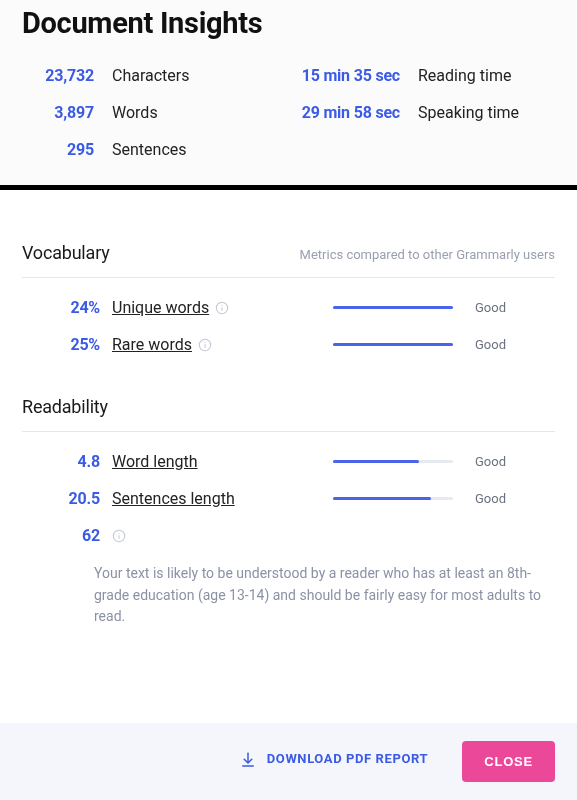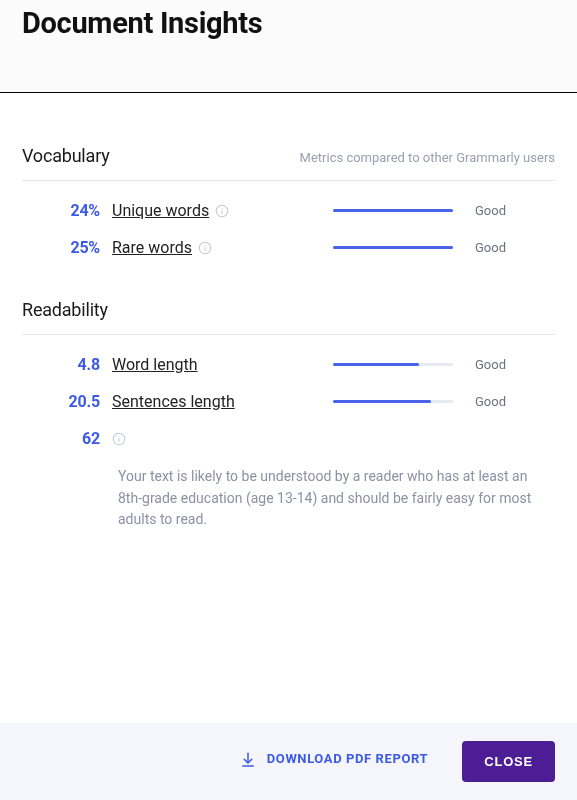--- a/index.html
+++ b/index.html
@@ -17,21 +17,21 @@
     }
     .container {
       display: flex;
       flex-direction: column;
       height: 100%;
     }
 
     
     .top-section {
       padding: 6px 22px 26px 22px;
-      border-bottom: 1px solid #000000;
+      border-bottom: 5px solid #000000;
       background: #fbfbfb;
     }
     .page-title {
       font-size: 29px;
       font-weight: 700;
       color: #111;
       margin-bottom: 26px;
       letter-spacing: -0.3px;
     }
     .insights-grid {
@@ -138,21 +138,21 @@
     }
 
     
     .section-block {
       margin-bottom: 42px;
     }
     .readability-desc {
       color: #8b92a6;
       font-size: 14px;
       line-height: 1.55;
-      margin-left: 96px;
+      margin-left: 72px;
       margin-top: 6px;
       padding-right: 8px;
     }
 
     
     .footer {
       background: #f4f6fb;
       padding: 18px 22px;
       display: flex;
       justify-content: flex-end;
@@ -168,39 +168,55 @@
       align-items: flex-start;
       gap: 10px;
       cursor: pointer;
     }
     .download-link svg {
       width: 18px;
       height: 18px;
       stroke: #3b5be4;
     }
     .close-btn {
-      background: #4c1d95;
+      background: #ec4899;
       color: #fff;
       font-weight: 700;
       font-size: 13px;
       letter-spacing: 0.8px;
       border: none;
       padding: 13px 22px;
       border-radius: 4px;
       cursor: pointer;
     }
   </style>
 </head>
 <body>
 
 <div class="container">
 
   <div class="top-section">
     <h1 class="page-title">Document Insights</h1>
 
+    <div class="insights-grid">
+      <div class="stat-value">23,732</div>
+      <div class="stat-label">Characters</div>
+      <div class="stat-time">15 min 35 sec</div>
+      <div class="stat-label">Reading time</div>
+
+      <div class="stat-value">3,897</div>
+      <div class="stat-label">Words</div>
+      <div class="stat-time">29 min 58 sec</div>
+      <div class="stat-label">Speaking time</div>
+
+      <div class="stat-value">295</div>
+      <div class="stat-label">Sentences</div>
+      <div></div>
+      <div></div>
+    </div>
   </div>
 
   <div class="middle-section">
 
     <div class="section-block">
       <div class="section-header">
         <div class="section-title">Vocabulary</div>
         <div class="section-subtitle">Metrics compared to other Grammarly users</div>
       </div>
 

